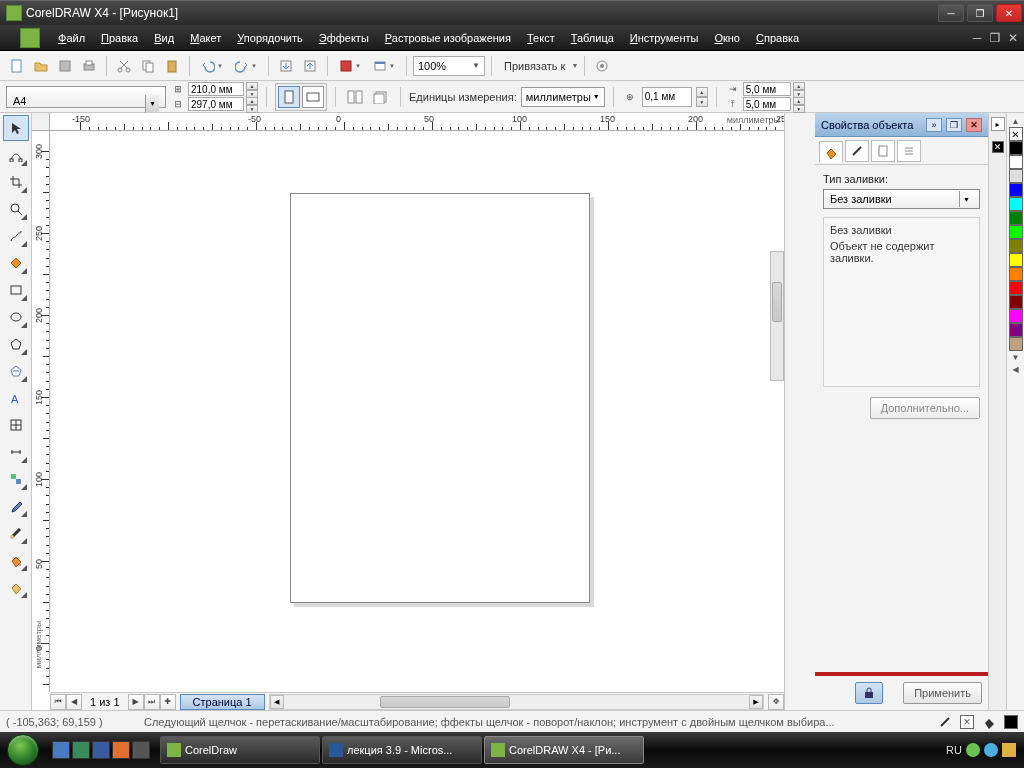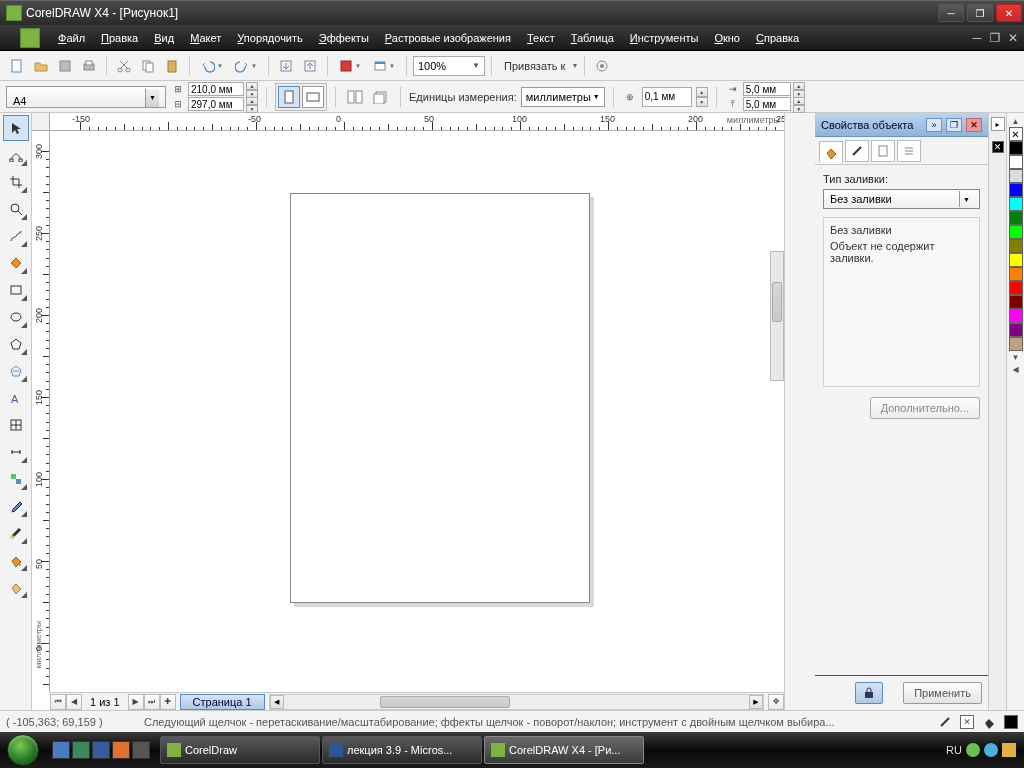--- a/index.html
+++ b/index.html
@@ -27,21 +27,21 @@
 .toolbar { height:30px; background:#f3f3f3; border-bottom:1px solid #c8c8c8; display:flex; align-items:center; padding:0 6px; gap:2px; }
 .toolbar2 { height:32px; background:#f3f3f3; border-bottom:1px solid #c8c8c8; display:flex; align-items:center; padding:0 6px; gap:4px; }
 .tbtn { width:22px; height:22px; display:flex; align-items:center; justify-content:center; border:1px solid transparent; }
 .tbtn.dd { width:32px; }
 .tsep { width:1px; height:20px; background:#c8c8c8; margin:0 4px; }
 .zoom { height:20px; border:1px solid #aaa; background:#fff; padding:0 4px; display:flex; align-items:center; width:72px; }
 .zoom .arr { margin-left:auto; font-size:8px; color:#555; }
 .snaplbl { font-size:11px; color:#333; margin-left:6px; }
 
 
-.pgsize { height:22px; width:160px; border:1px solid #999; background:linear-gradient(#fff,#eee); display:flex; align-items:flex-end; padding:0 6px; }
+.pgsize { height:22px; width:160px; border:1px solid #999; background:linear-gradient(#fff,#eee); display:flex; align-items:flex-start; padding:8px 6px; }
 .pgsize .arr { margin-left:auto; width:14px; height:18px; background:linear-gradient(#f0f0f0,#d0d0d0); border-left:1px solid #999; display:flex; align-items:center; justify-content:center; font-size:7px; }
 .dimgrp { display:flex; flex-direction:column; gap:1px; }
 .dimrow { display:flex; align-items:center; gap:2px; }
 .dimico { width:16px; height:12px; display:flex; align-items:center; justify-content:center; font-size:9px; color:#555; }
 .diminp { width:56px; height:14px; border:1px solid #aaa; background:#fff; font-size:10px; padding:0 2px; display:flex; align-items:center; }
 .spinner { width:12px; height:14px; display:flex; flex-direction:column; }
 .spinner span { flex:1; border:1px solid #aaa; background:linear-gradient(#f4f4f4,#e0e0e0); font-size:5px; display:flex; align-items:center; justify-content:center; color:#444; }
 .orient { display:flex; gap:2px; border:1px solid #bbb; padding:2px; background:#eee; }
 .orient .ob { width:22px; height:22px; border:1px solid #999; background:#fff; display:flex; align-items:center; justify-content:center; }
 .orient .ob.sel { background:#d4e4f4; border-color:#5a8cc0; }
@@ -88,21 +88,21 @@
 .dockhead .db { width:16px; height:14px; border:1px solid #6a94c0; background:#d8e6f4; display:flex; align-items:center; justify-content:center; font-size:9px; }
 .dockhead .db.cl { background:#e89898; border-color:#c06a6a; color:#600; font-weight:bold; }
 .docktabs { height:28px; background:#f3f3f3; border-bottom:1px solid #c8c8c8; display:flex; align-items:center; padding:0 4px; gap:2px; }
 .docktab { width:24px; height:22px; border:1px solid #bbb; background:#fff; display:flex; align-items:center; justify-content:center; }
 .docktab.active { background:#fff; border-bottom-color:#fff; position:relative; top:1px; }
 .dockbody { flex:1; background:#f3f3f3; padding:8px; display:flex; flex-direction:column; }
 .dockbody .lbl { font-size:11px; color:#222; margin-bottom:4px; }
 .fillsel { height:20px; border:1px solid #888; background:linear-gradient(#fff,#eee); display:flex; align-items:center; padding:0 6px; margin-bottom:8px; }
 .fillsel .arr { margin-left:auto; width:14px; height:16px; border-left:1px solid #999; display:flex; align-items:center; justify-content:center; font-size:7px; }
 .infobox { border:1px solid #d0d0d0; background:#f7f7f7; padding:6px; font-size:11px; color:#333; height:170px; }
-.dockfoot { padding:6px; display:flex; gap:20px; justify-content:flex-end; border-top:1px solid #b91c1c; }
+.dockfoot { padding:6px; display:flex; gap:20px; justify-content:flex-end; border-top:4px solid #b91c1c; }
 .dockbtn { height:22px; padding:0 10px; border:1px solid #999; background:linear-gradient(#fdfdfd,#e4e4e4); border-radius:2px; display:flex; align-items:center; font-size:11px; color:#555; }
 .dockbtn.lock { width:28px; padding:0; justify-content:center; background:linear-gradient(#d4e4f4,#aec9e4); border-color:#5a8cc0; }
 .advbtn { height:22px; padding:0 10px; border:1px solid #aaa; background:linear-gradient(#fdfdfd,#ececec); border-radius:2px; display:flex; align-items:center; font-size:11px; color:#888; margin:10px 0 0 auto; }
 
 
 .dockertab { width:18px; background:#eee; border-left:1px solid #c8c8c8; display:flex; flex-direction:column; align-items:center; padding-top:4px; gap:4px; }
 .dockertab .dt { width:14px; height:14px; border:1px solid #999; background:#fff; font-size:8px; display:flex; align-items:center; justify-content:center; }
 
 
 .palette { width:18px; background:#f3f3f3; border-left:1px solid #c8c8c8; display:flex; flex-direction:column; align-items:center; padding-top:2px; gap:0; }

